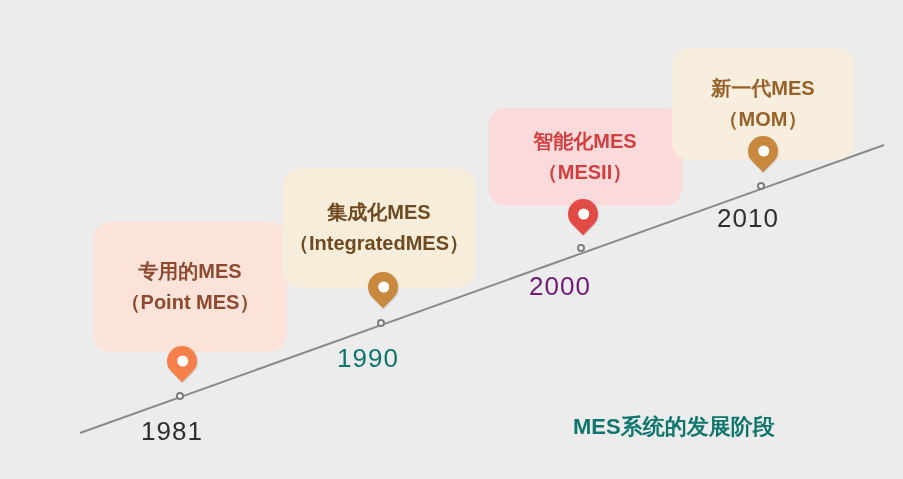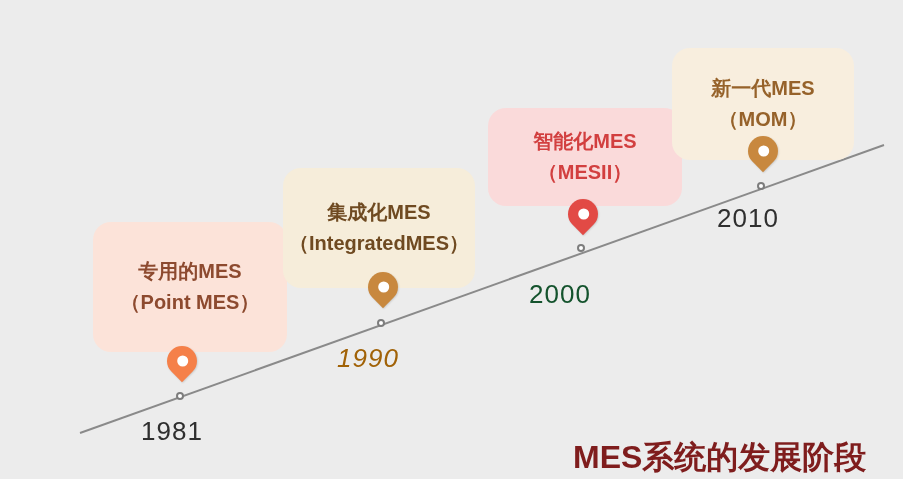--- a/index.html
+++ b/index.html
@@ -86,24 +86,24 @@
   .m2 .year { left: 515px; top: 271px; }
   
   .m3 .card { left: 672px; top: 48px;  width: 182px; height: 112px; }
   .m3 .pin  { left: 748px; top: 136px; }
   .m3 .dot  { left: 757px; top: 182px; }
   .m3 .year { left: 703px; top: 203px; }
 
   .diagram-title {
     position: absolute;
     left: 573px;
-    top: 436px;
-    font-size: 32px;
+    top: 412px;
+    font-size: 22px;
     font-weight: bold;
-    color: #7f1d1d;
+    color: #0f766e;
     white-space: nowrap;
   }
 </style>
 </head>
 <body>
 
 <div class="stage" style="background: rgb(236, 236, 236);">
 
   <svg class="timeline-svg" viewBox="0 0 903 479" xmlns="http://www.w3.org/2000/svg">
     <line x1="80" y1="433" x2="884" y2="145" stroke="#8a8a8a" stroke-width="2"></line>
@@ -119,31 +119,31 @@
     <div class="year" style="color: rgb(47, 47, 47);">1981</div>
   </div>
 
   <div class="milestone m1">
     <div class="card" style="background: rgb(246, 237, 218); color: rgb(111, 74, 33);">
       <div class="line1">集成化MES</div>
       <div class="line2">（IntegratedMES）</div>
     </div>
     <div class="pin" style="background: rgb(200, 136, 62);"></div>
     <div class="dot"></div>
-    <div class="year" style="color: #a16207; font-style: italic;">1990</div>
+    <div class="year" style="color: #0f766e;">1990</div>
   </div>
 
   <div class="milestone m2">
     <div class="card" style="background: rgb(250, 218, 218); color: rgb(210, 63, 63);">
       <div class="line1">智能化MES</div>
       <div class="line2">（MESII）</div>
     </div>
     <div class="pin" style="background: rgb(226, 74, 69);"></div>
     <div class="dot"></div>
-    <div class="year" style="color: #14532d; margin-top: 8px;">2000</div>
+    <div class="year" style="color: #701a75;">2000</div>
   </div>
 
   <div class="milestone m3">
     <div class="card" style="background: rgb(248, 238, 222); color: rgb(150, 98, 42);">
       <div class="line1">新一代MES</div>
       <div class="line2">（MOM）</div>
     </div>
     <div class="pin" style="background: rgb(200, 136, 62);"></div>
     <div class="dot"></div>
     <div class="year" style="color: rgb(47, 47, 47);">2010</div>

